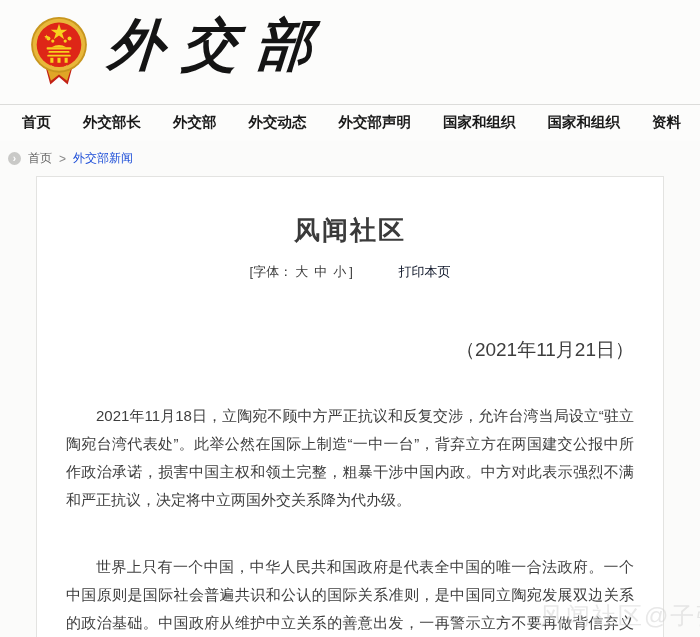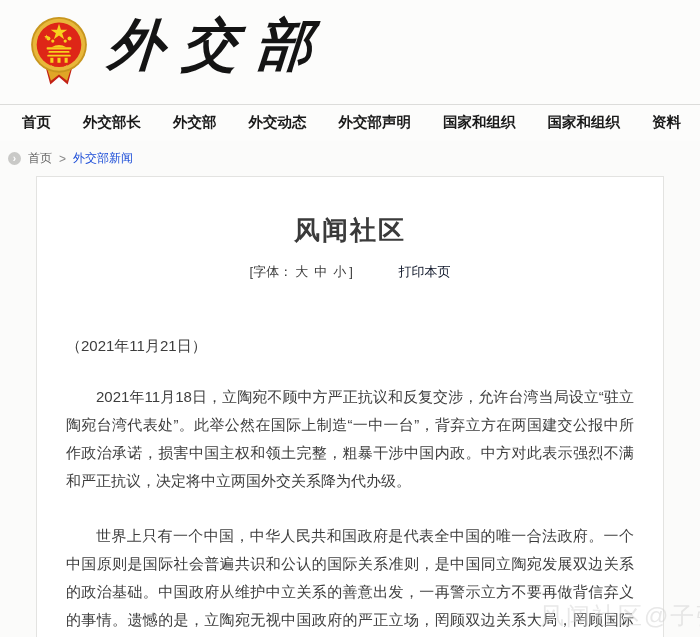--- a/index.html
+++ b/index.html
@@ -63,25 +63,25 @@
     font-size:13px; color:#8d8d8d;
   }
   .font-row {
     text-align:center; margin-top:15px;
     font-size:13px; color:#3c3c3c;
   }
   .font-size-link { cursor:pointer; margin:0 3px; color:#3c3c3c; }
   .print-link { margin-left:42px; cursor:pointer; color:#0f172a; text-decoration:none; }
   .article-body { padding:0 29px; }
   .inline-date {
-    text-align:left; margin-top:56px;
-    font-size:15px; color:#3d3d3d;
+    text-align:right; margin-top:56px;
+    font-size:19px; color:#3d3d3d;
   }
   .para {
-    margin-top:27px; font-size:15px; line-height:28px;
+    margin-top:39px; font-size:15px; line-height:28px;
     color:#3d3d3d; text-indent:2em; text-align:justify;
   }
   
   .watermark {
     position:absolute; left:540px; top:600px;
     font-size:24px; color:rgba(205,205,205,0.45);
     white-space:nowrap; pointer-events:none; z-index:5;
     letter-spacing:2px;
   }
 </style>

